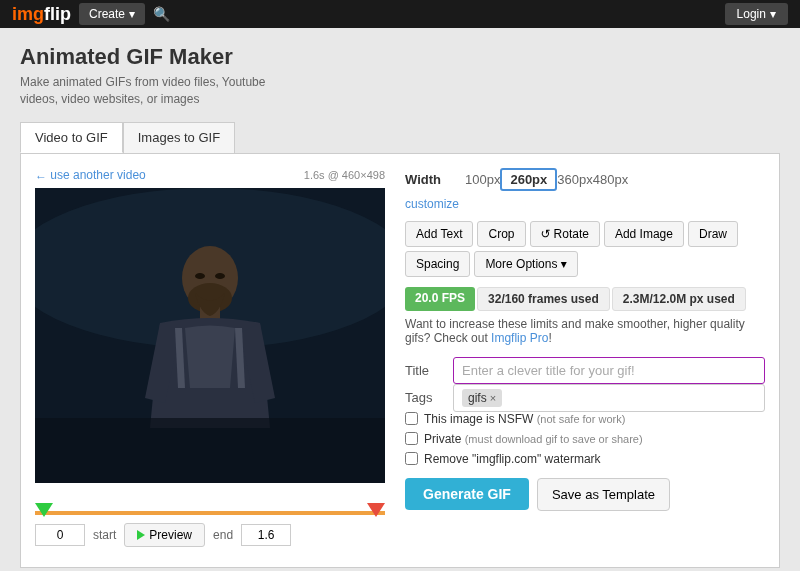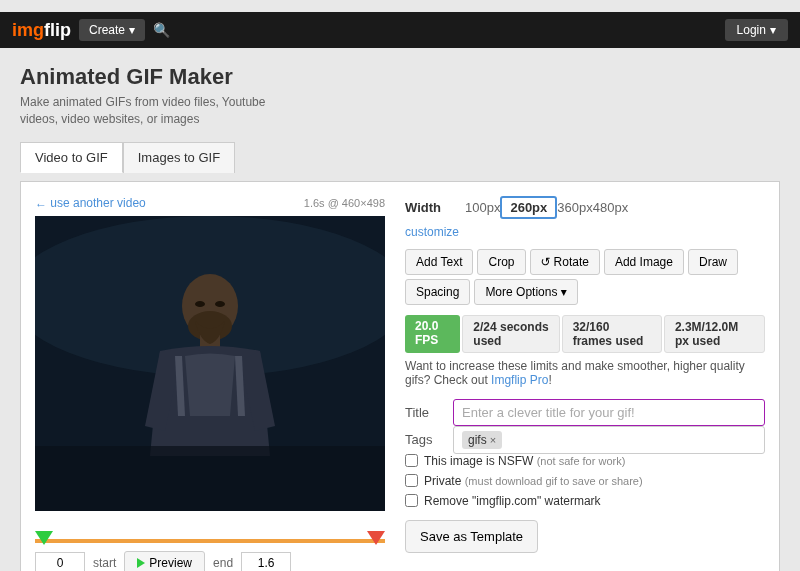--- a/index.html
+++ b/index.html
@@ -5,22 +5,21 @@
     * { box-sizing: border-box; margin: 0; padding: 0; }
     body { font-family: Arial, sans-serif; font-size: 13px; background: #e8e8e8; color: #333; }
 
     
     #header {
       background: #1a1a1a;
       display: flex;
       align-items: center;
       justify-content: space-between;
       padding: 0 12px;
-      height: 36px;
-      margin-top: 12px;
+      height: 28px;
     }
     #header-left { display: flex; align-items: center; gap: 8px; }
     .logo-text { color: white; font-size: 18px; font-weight: bold; }
     .logo-text span { color: #ff6600; }
     .create-btn {
       background: #444;
       color: white;
       border: none;
       padding: 4px 10px;
       border-radius: 3px;
@@ -50,21 +49,21 @@
       gap: 4px;
     }
 
     
     #main-wrapper { padding: 16px 20px; }
 
     #page-title { font-size: 22px; font-weight: bold; margin-bottom: 4px; }
     #page-subtitle { color: #666; font-size: 12px; margin-bottom: 14px; line-height: 1.4; }
 
     
-    .tabs { display: flex; margin-bottom: 8px; }
+    .tabs { display: flex; margin-bottom: 0; }
     .tab {
       padding: 7px 14px;
       border: 1px solid #ccc;
       background: #f5f5f5;
       cursor: pointer;
       font-size: 13px;
       border-bottom: none;
     }
     .tab.active {
       background: white;
@@ -433,21 +432,20 @@
         <button class="tool-btn">
           <span>Spacing</span>
         </button>
         <button class="tool-btn">
           <span>More Options ▾</span>
         </button>
       </div>
 
       <div id="stats-bar">
         <span class="stat-item stat-fps">20.0 FPS</span>
-        <span class="stat-item stat-seconds">2/24 seconds used</span>
         <span class="stat-item stat-frames">32/160 frames used</span>
         <span class="stat-item stat-px">2.3M/12.0M px used</span>
       </div>
 
       <p class="upgrade-text">
         <span>Want to increase these limits and make smoother, higher quality gifs? Check out </span><a href="#">Imgflip Pro</a><span>!</span>
       </p>
 
       <div class="form-row">
         <span class="form-label">Title</span>
@@ -479,18 +477,19 @@
         </label>
       </div>
       <div class="checkbox-row">
         <input type="checkbox" id="watermark-check" style="">
         <label class="checkbox-label" for="watermark-check">
           <span>Remove "imgflip.com" watermark</span>
         </label>
       </div>
 
       <div id="action-buttons">
+        <button class="generate-btn">Generate GIF</button>
         <button class="template-btn">Save as Template</button>
       </div>
 
     </div>
   </div>
 </div>
 
 </body></html>

